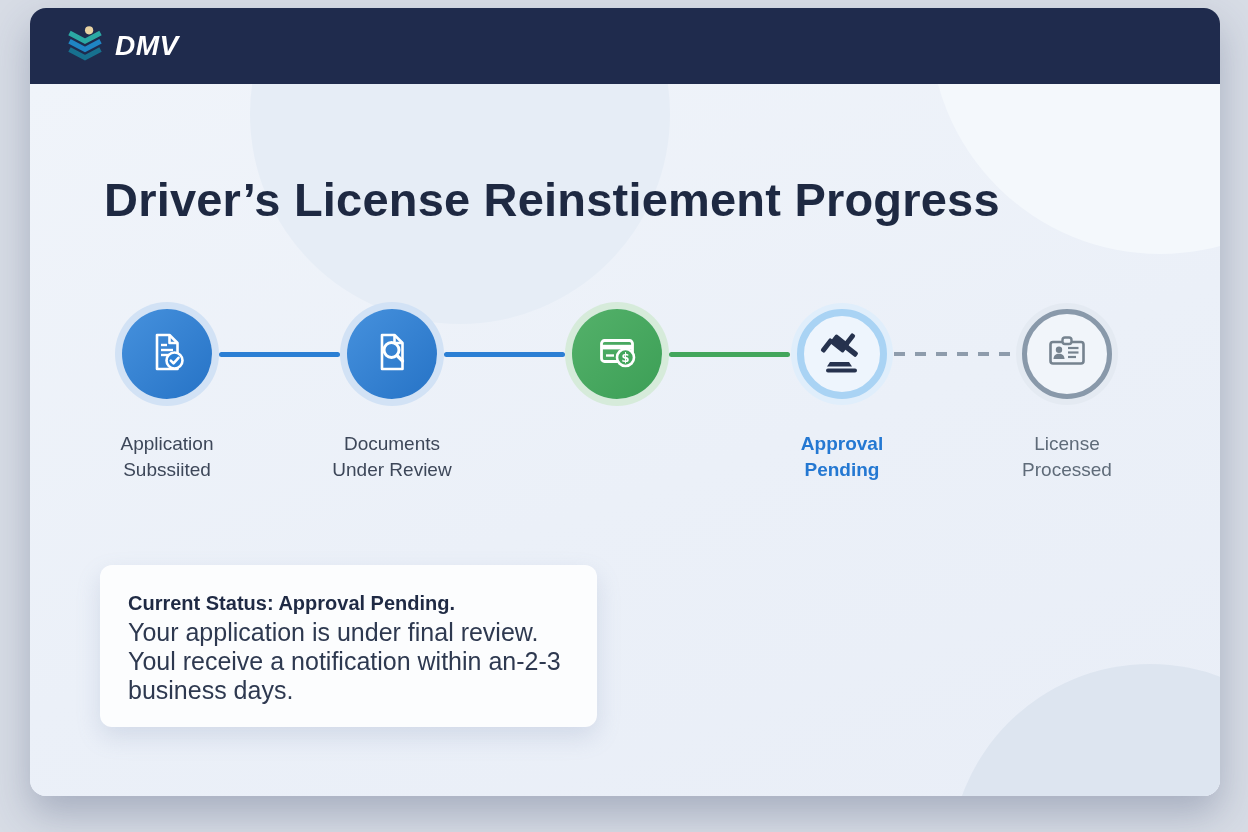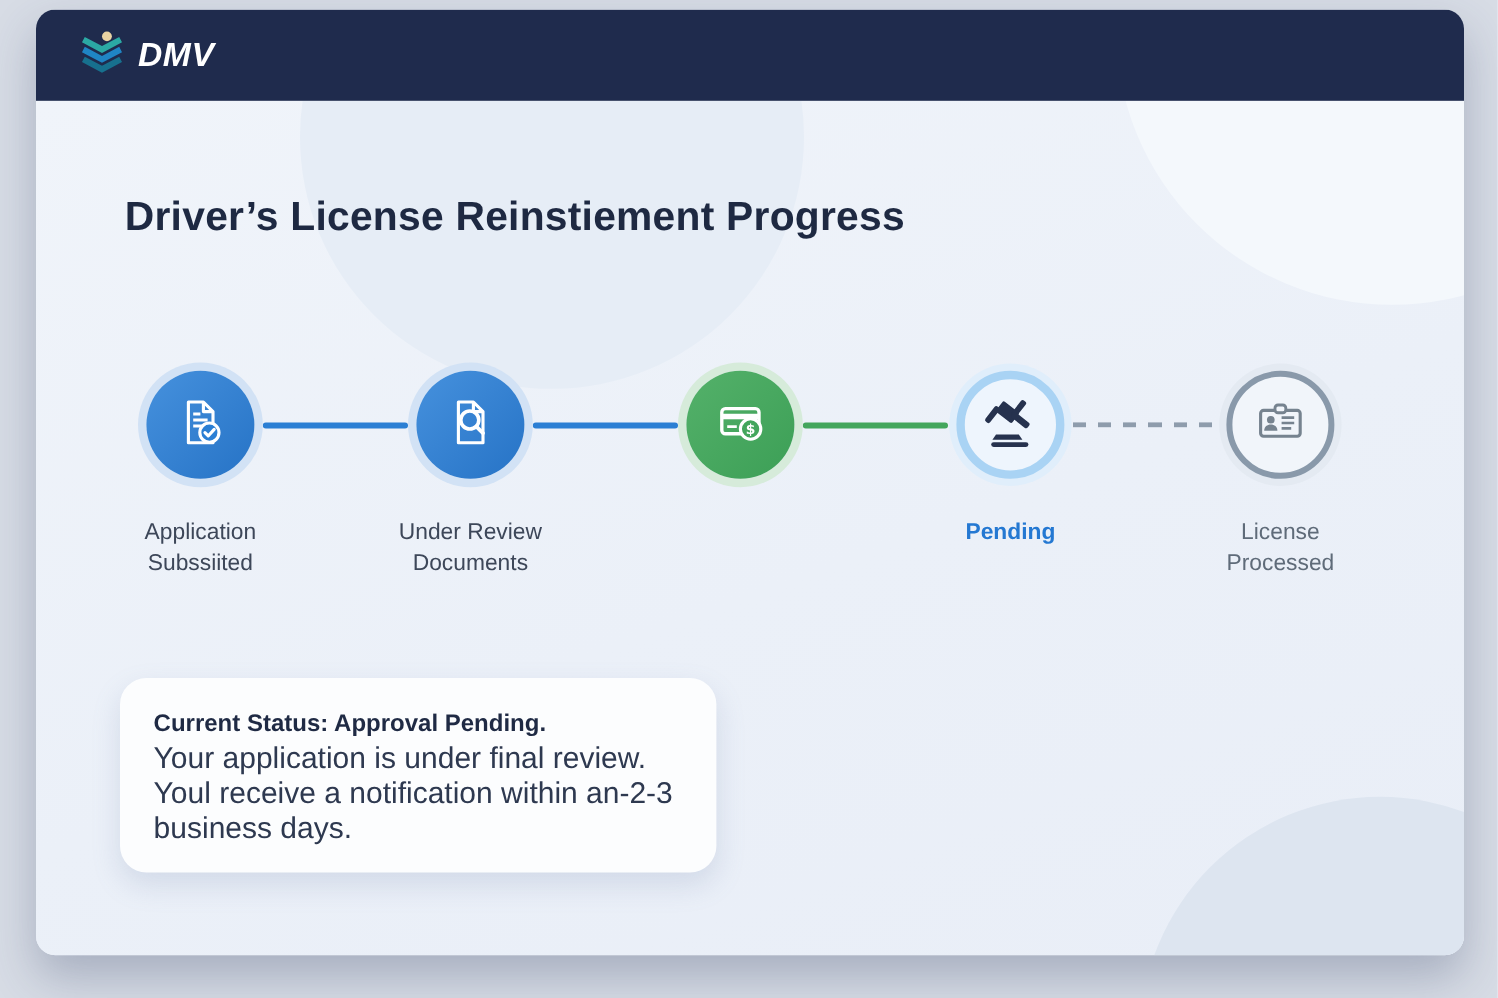--- a/index.html
+++ b/index.html
@@ -30,22 +30,22 @@
     position:absolute; left:0; top:76px; width:1190px; height:712px;
     background:linear-gradient(160deg,#f0f4fa 0%, #ebf0f8 55%, #e9eef7 100%);
     overflow:hidden;
   }
   .deco { position:absolute; border-radius:50%; }
   .deco-a { width:460px; height:460px; left:900px; top:-290px; background:#f4f8fc; }
   .deco-b { width:420px; height:420px; left:220px; top:-180px; background:#e6edf6; }
   .deco-c { width:400px; height:400px; left:920px; top:580px; background:#dde5f0; }
 
   .page-title {
-    position:absolute; left:74px; top:78px;
-    font-size:34px; font-weight:bold; color:#1e2942; letter-spacing:0.2px;
+    position:absolute; left:74px; top:88px;
+    font-size:47px; font-weight:bold; color:#1e2942; letter-spacing:0.2px;
   }
 
   
   .step { position:absolute; top:225px; width:170px; text-align:center; }
   .circle {
     width:90px; height:90px; border-radius:50%;
     margin:0 auto; display:flex; align-items:center; justify-content:center;
   }
   .circle.completed-blue {
     background:linear-gradient(135deg,#4691dd 0%, #2673c6 100%);
@@ -75,21 +75,21 @@
   .conn-blue  { background:#2b7fd4; }
   .conn-green { background:#43a65c; }
   .conn-dashed {
     height:4px; border-radius:0;
     background:repeating-linear-gradient(90deg,#8e9cac 0 11px, rgba(0,0,0,0) 11px 21px);
   }
 
   
   .status-card {
     position:absolute; left:70px; top:481px; width:497px; height:162px;
-    background:#fcfdfe; border-radius:22px;
+    background:#fcfdfe; border-radius:12px;
     box-shadow:0 10px 24px rgba(110,130,170,0.20);
     padding:24px 28px;
   }
   .status-heading { font-size:20px; font-weight:bold; color:#1f2a44; line-height:29px; }
   .status-line { font-size:25px; color:#2e3950; line-height:29px; }
 </style>
 </head>
 <body>
 
 <div class="window">
@@ -145,22 +145,22 @@
         <span>
           <svg width="48" height="48" viewBox="0 0 48 48">
             <path d="M14 7 h12.5 l8 8 v26 h-20.5 z" fill="none" stroke="#fff" stroke-width="2.6" stroke-linejoin="round"></path>
             <path d="M26.5 7 v8 h8" fill="none" stroke="#fff" stroke-width="2.6" stroke-linejoin="round"></path>
             <circle cx="23.5" cy="22" r="7.5" fill="none" stroke="#fff" stroke-width="3"></circle>
             <line x1="29" y1="27.5" x2="34.5" y2="33" stroke="#fff" stroke-width="3.2" stroke-linecap="round"></line>
           </svg>
         </span>
       </div>
       <div class="step-label">
+        <span class="ln">Documents</span>
         <span class="ln">Under Review</span>
-        <span class="ln">Documents</span>
       </div>
     </div>
 
     <div class="step" style="left:502px;">
       <div class="circle completed-green">
         <span>
           <svg width="48" height="48" viewBox="0 0 48 48">
             <rect x="8.5" y="12.5" width="31" height="21" rx="3" fill="none" stroke="#fff" stroke-width="2.8"></rect>
             <rect x="8.5" y="16.8" width="31" height="4.6" fill="#fff"></rect>
             <line x1="13" y1="27.5" x2="21" y2="27.5" stroke="#fff" stroke-width="2.4"></line>
@@ -180,20 +180,21 @@
               <rect x="6.5" y="9.5" width="5" height="16" rx="2" transform="rotate(38 9 17.5)"></rect>
               <rect x="28.5" y="4.5" width="5" height="16" rx="2" transform="rotate(38 31 12.5)"></rect>
               <rect x="24" y="19.5" width="17" height="5.5" rx="2" transform="rotate(38 32.5 22)"></rect>
               <path d="M12 34 h19 l3 4.5 h-25 z"></path>
               <rect x="8" y="40.5" width="31" height="4" rx="2"></rect>
             </g>
           </svg>
         </span>
       </div>
       <div class="step-label label-blue">
+        <span class="ln">Approval</span>
         <span class="ln">Pending</span>
       </div>
     </div>
 
     <div class="step" style="left:952px;">
       <div class="circle upcoming">
         <span>
           <svg width="48" height="48" viewBox="0 0 48 48">
             <rect x="7.5" y="14" width="33" height="21.5" rx="2.5" fill="none" stroke="#76838f" stroke-width="2.6"></rect>
             <rect x="19.5" y="9.5" width="9" height="6.5" rx="2.5" fill="#f1f5fa" stroke="#76838f" stroke-width="2.4"></rect>

